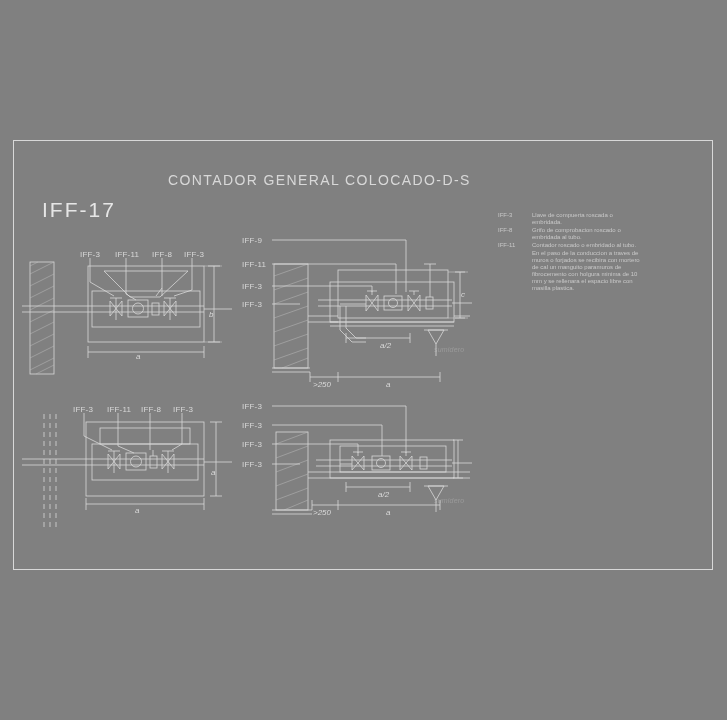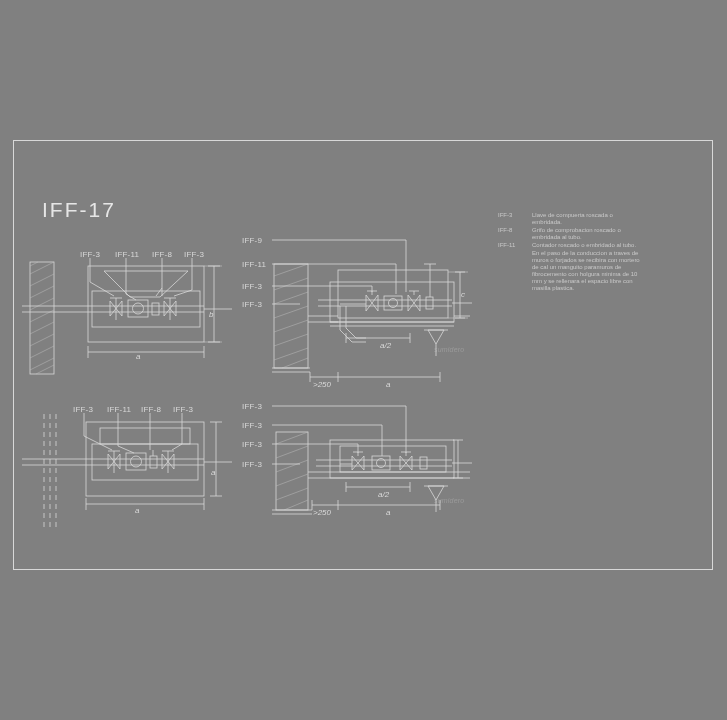--- a/index.html
+++ b/index.html
@@ -34,20 +34,21 @@
   .legend-desc{width:112px;font-size:6px;color:#c8c8c8;line-height:7px;}
 </style>
 </head>
 <body>
 
 <div id="sheet">
 
   <div class="frame"></div>
 
   <div class="txt title-code">IFF-17</div>
+  <div class="txt title-main">CONTADOR GENERAL COLOCADO-D-S</div>
 
   <div class="legend">
     <div class="legend-row">
       <div class="legend-code">IFF-3</div>
       <div class="legend-desc">Llave de compuerta roscada o embridada.</div>
     </div>
     <div class="legend-row">
       <div class="legend-code">IFF-8</div>
       <div class="legend-desc">Grifo de comprobacion roscado o embridada al tubo.</div>
     </div>

